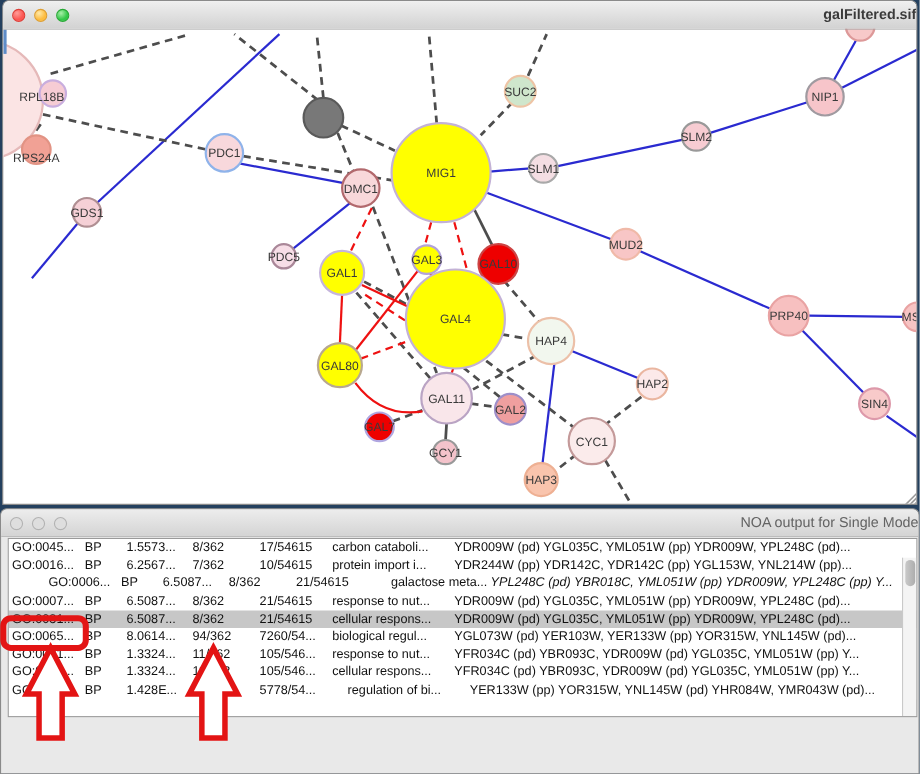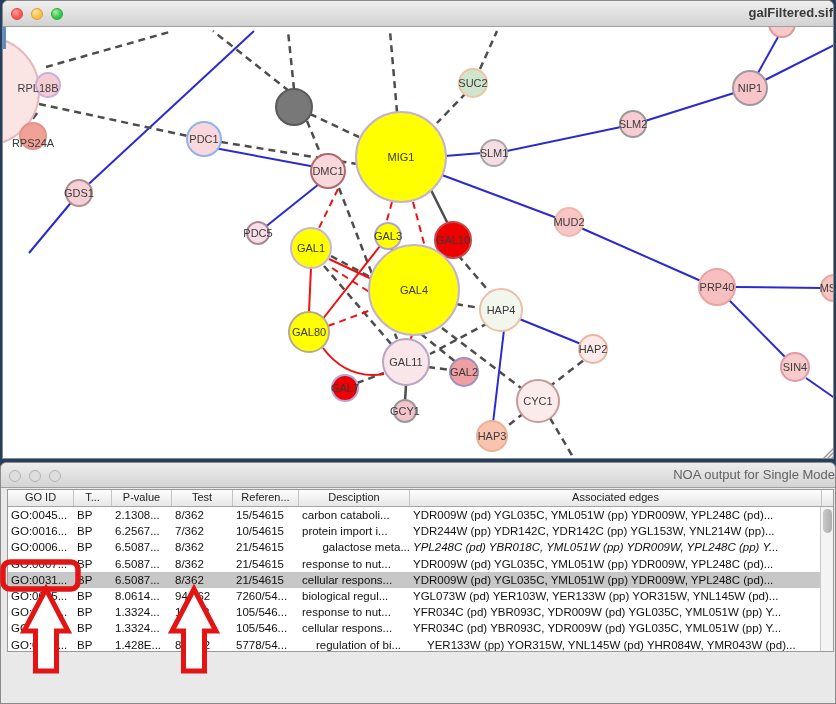--- a/index.html
+++ b/index.html
@@ -205,50 +205,41 @@
   <div class="titlebar">
     <div class="lights">
       <span class="light off"></span>
       <span class="light off"></span>
       <span class="light off"></span>
     </div>
     <div class="title">NOA output for Single Mode</div>
   </div>
 
   <div id="noa-table">
-    <div class="thead" id="thead">
-        <div class="th" style="width: 66px;">GO ID</div>
-        <div class="th" style="width: 38px;">T...</div>
-        <div class="th" style="width: 60px;">P-value</div>
-        <div class="th" style="width: 61px;">Test</div>
-        <div class="th" style="width: 66px;">Referen...</div>
-        <div class="th" style="width: 111px;">Desciption</div>
-        <div class="th" style="width: 412px;">Associated edges</div>
-      </div>
     <div id="tbody">
         <div class="trow">
           <div class="td" style="width: 66px;">GO:0045...</div>
           <div class="td" style="width: 38px;">BP</div>
-          <div class="td" style="width: 60px;">2.1308...</div>
+          <div class="td" style="width: 60px;">1.5573...</div>
           <div class="td" style="width: 61px;">8/362</div>
-          <div class="td" style="width: 66px;">15/54615</div>
+          <div class="td" style="width: 66px;">17/54615</div>
           <div class="td" style="width: 111px;">carbon cataboli...</div>
           <div class="td" style="width: 412px;">YDR009W (pd) YGL035C, YML051W (pp) YDR009W, YPL248C (pd)...</div>
         </div>
         <div class="trow">
           <div class="td" style="width: 66px;">GO:0016...</div>
           <div class="td" style="width: 38px;">BP</div>
           <div class="td" style="width: 60px;">6.2567...</div>
           <div class="td" style="width: 61px;">7/362</div>
           <div class="td" style="width: 66px;">10/54615</div>
           <div class="td" style="width: 111px;">protein import i...</div>
           <div class="td" style="width: 412px;">YDR244W (pp) YDR142C, YDR142C (pp) YGL153W, YNL214W (pp)...</div>
         </div>
         <div class="trow">
-          <div class="td" style="width: 66px;">GO:0006...</div>
+          <div class="td" style="width: 66px; margin-left: 33px;">GO:0006...</div>
           <div class="td" style="width: 38px;">BP</div>
           <div class="td" style="width: 60px;">6.5087...</div>
           <div class="td" style="width: 61px;">8/362</div>
           <div class="td" style="width: 66px;">21/54615</div>
           <div class="td" style="width: 111px; text-align: right;">galactose meta...</div>
           <div class="td" style="width: 412px; font-style: italic;">YPL248C (pd) YBR018C, YML051W (pp) YDR009W, YPL248C (pp) Y...</div>
         </div>
         <div class="trow">
           <div class="td" style="width: 66px;">GO:0007...</div>
           <div class="td" style="width: 38px;">BP</div>

